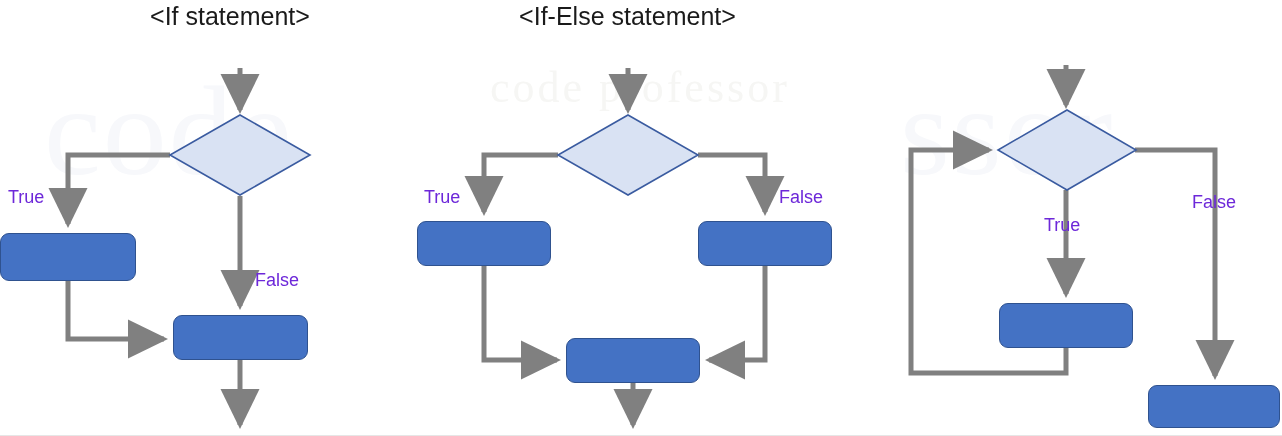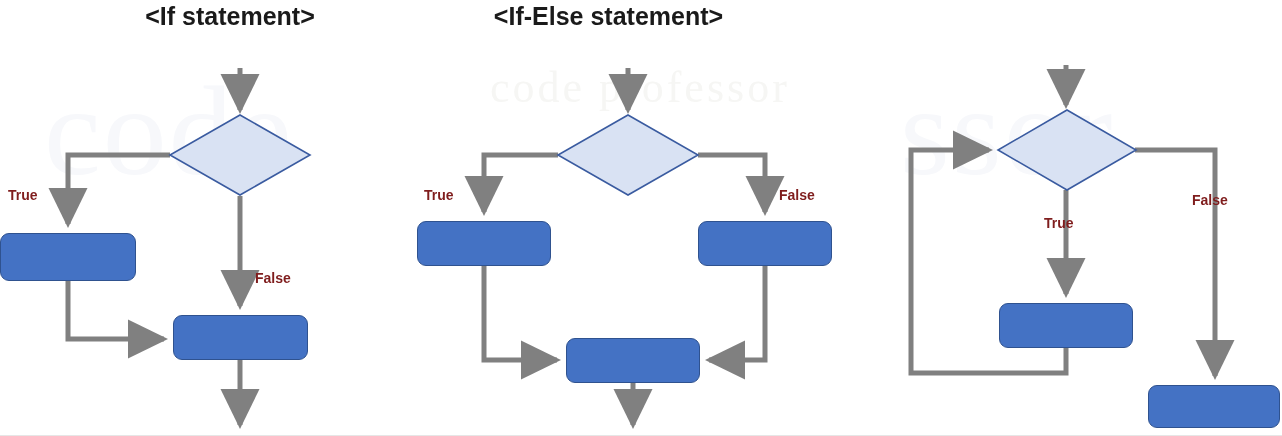--- a/index.html
+++ b/index.html
@@ -47,21 +47,21 @@
     left: 880px;
     font-size: 128px;
     letter-spacing: 2px;
     color: #f7f8fb;
   }
 
   .panel-title {
     position: absolute;
     top: 2px;
     font-size: 25px;
-    font-weight: 700;
+    font-weight: 400;
     color: #1a1a1a;
     text-align: center;
     font-family: "Liberation Sans", sans-serif;
     white-space: nowrap;
   }
 
   svg.wires {
     position: absolute;
     left: 0;
     top: 0;
@@ -76,23 +76,23 @@
     border-radius: 9px;
     box-sizing: border-box;
   }
 
   .diamond {
     position: absolute;
   }
 
   .edge-label {
     position: absolute;
-    font-size: 14px;
-    font-weight: bold;
-    color: #7f1d1d;
+    font-size: 18px;
+    font-weight: normal;
+    color: #6d28d9;
     font-family: "Liberation Sans", sans-serif;
     white-space: nowrap;
   }
 
   .bottom-rule {
     position: absolute;
     left: 0;
     bottom: 0;
     width: 1282px;
     height: 1px;
@@ -102,21 +102,21 @@
 </head>
 <body>
 
 <div id="canvas">
 
   <div class="watermark wm-big">code</div>
   <div class="watermark wm-mid">code professor</div>
   <div class="watermark wm-right">ssor</div>
 
   <div class="panel-title" style="left:130px;width:200px;">&lt;If statement&gt;</div>
-  <div class="panel-title" style="left:476px;width:265px;text-align:center;">&lt;If-Else statement&gt;</div>
+  <div class="panel-title" style="left:495px;width:265px;text-align:center;">&lt;If-Else statement&gt;</div>
 
   <svg class="wires" viewBox="0 0 1282 436">
     <defs>
       <marker id="arw" markerWidth="9" markerHeight="9" refX="7.2" refY="4.5" orient="auto" markerUnits="strokeWidth">
         <path d="M0,0.6 L8,4.5 L0,8.4 z" fill="#808080"></path>
       </marker>
     </defs>
 
     <path d="M240,68 L240,110" stroke="#808080" stroke-width="5" fill="none" marker-end="url(#arw)"></path>
 

